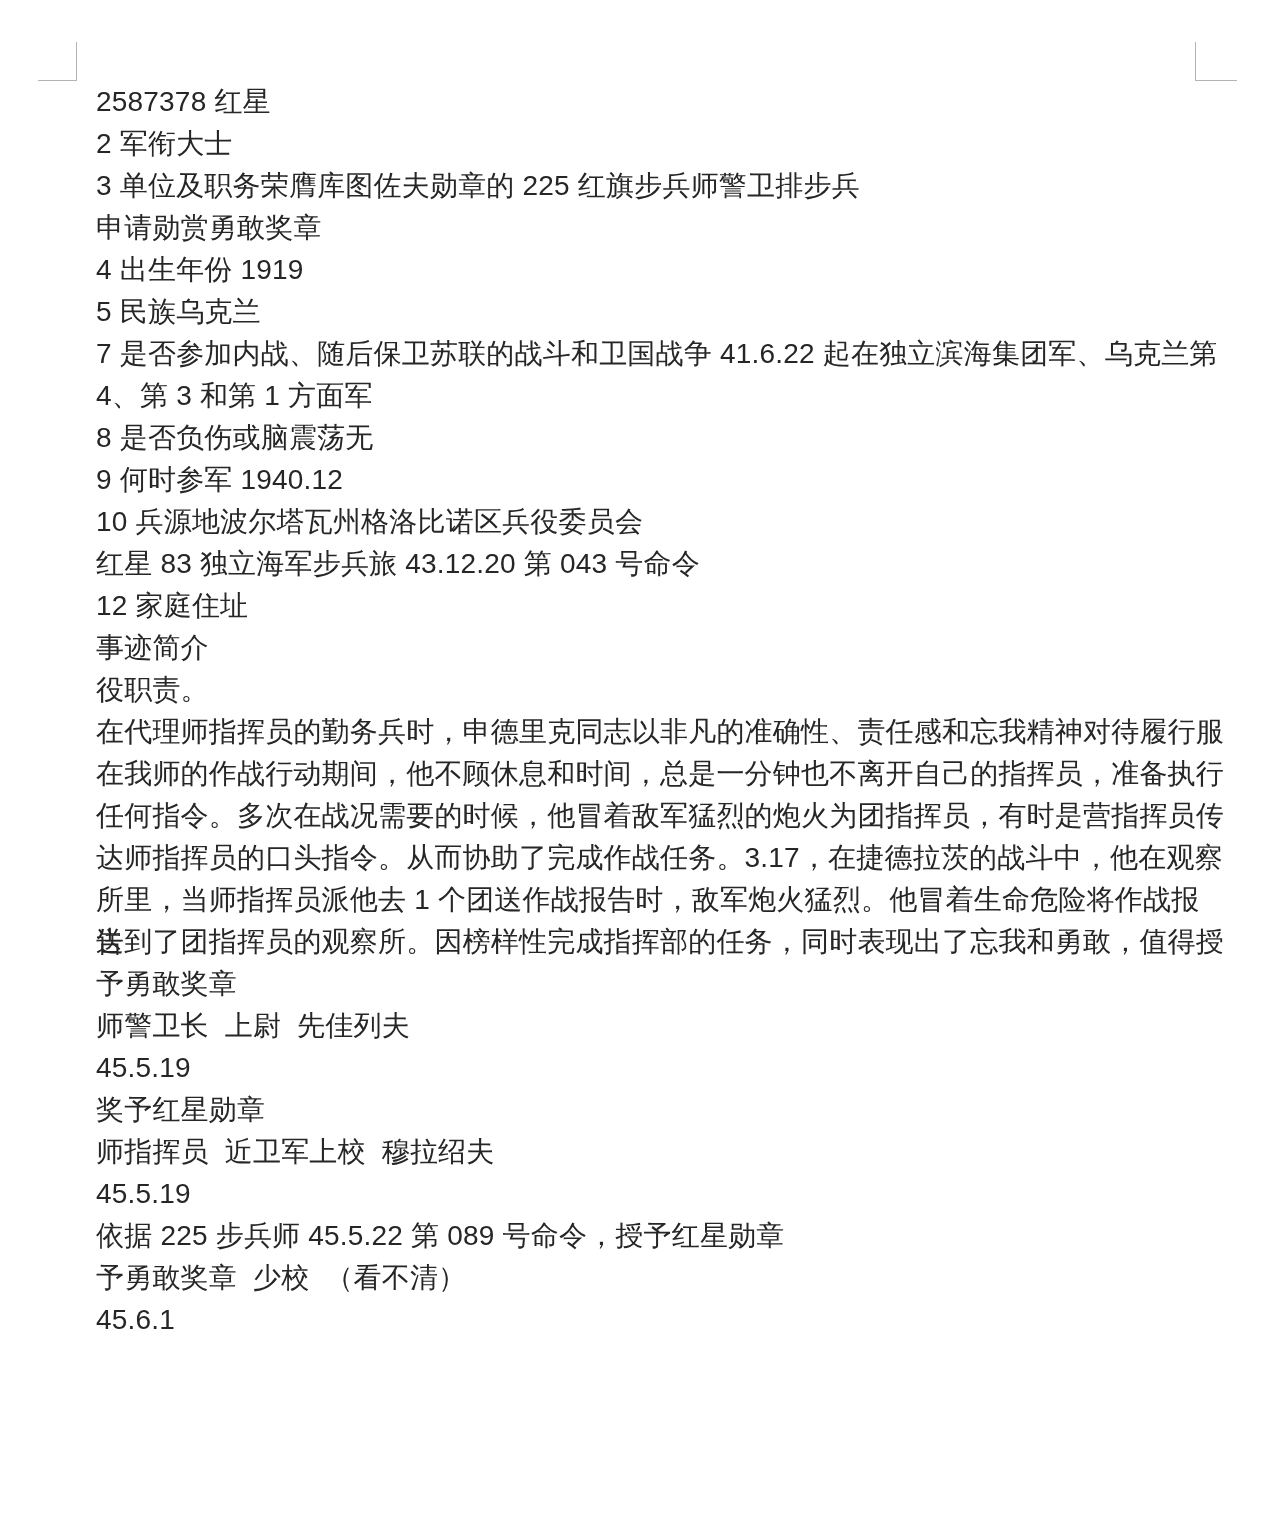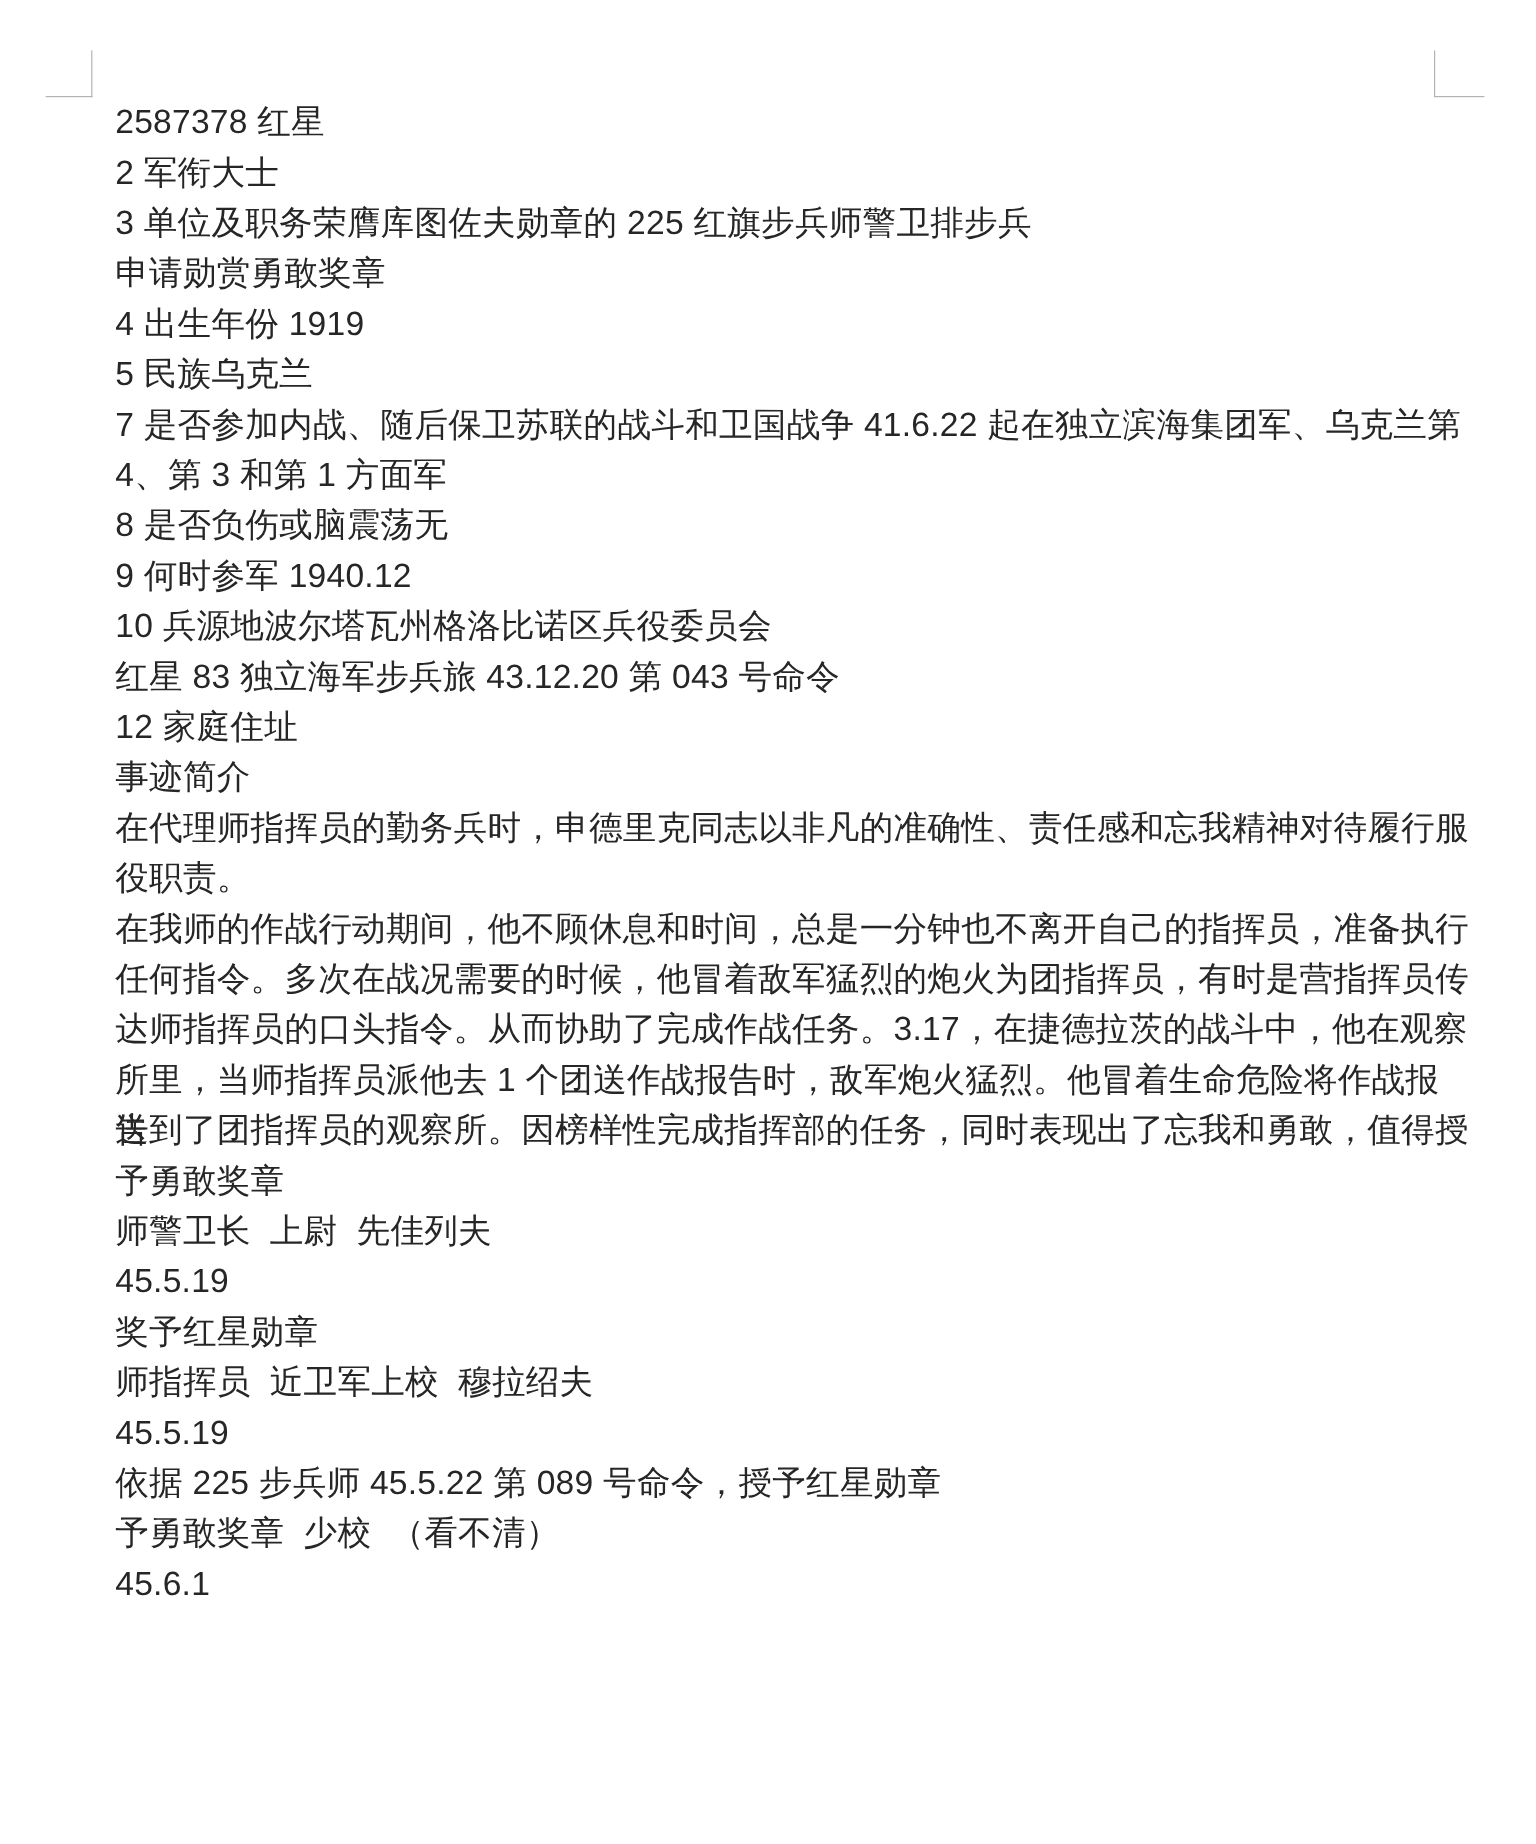--- a/index.html
+++ b/index.html
@@ -69,22 +69,22 @@
       <div class="line">4 出生年份 1919</div>
       <div class="line">5 民族乌克兰</div>
       <div class="line">7 是否参加内战、随后保卫苏联的战斗和卫国战争 41.6.22 起在独立滨海集团军、乌克兰第</div>
       <div class="line">4、第 3 和第 1 方面军</div>
       <div class="line">8 是否负伤或脑震荡无</div>
       <div class="line">9 何时参军 1940.12</div>
       <div class="line">10 兵源地波尔塔瓦州格洛比诺区兵役委员会</div>
       <div class="line">红星 83 独立海军步兵旅 43.12.20 第 043 号命令</div>
       <div class="line">12 家庭住址</div>
       <div class="line">事迹简介</div>
+      <div class="line">役职责。</div>
       <div class="line">在代理师指挥员的勤务兵时，申德里克同志以非凡的准确性、责任感和忘我精神对待履行服</div>
-      <div class="line">役职责。</div>
       <div class="line">在我师的作战行动期间，他不顾休息和时间，总是一分钟也不离开自己的指挥员，准备执行</div>
       <div class="line">任何指令。多次在战况需要的时候，他冒着敌军猛烈的炮火为团指挥员，有时是营指挥员传</div>
       <div class="line">达师指挥员的口头指令。从而协助了完成作战任务。3.17，在捷德拉茨的战斗中，他在观察</div>
       <div class="line">所里，当师指挥员派他去 1 个团送作战报告时，敌军炮火猛烈。他冒着生命危险将作战报告</div>
       <div class="line">送到了团指挥员的观察所。因榜样性完成指挥部的任务，同时表现出了忘我和勇敢，值得授</div>
       <div class="line">予勇敢奖章</div>
       <div class="line">师警卫长  上尉  先佳列夫</div>
       <div class="line">45.5.19</div>
       <div class="line">奖予红星勋章</div>
       <div class="line">师指挥员  近卫军上校  穆拉绍夫</div>

